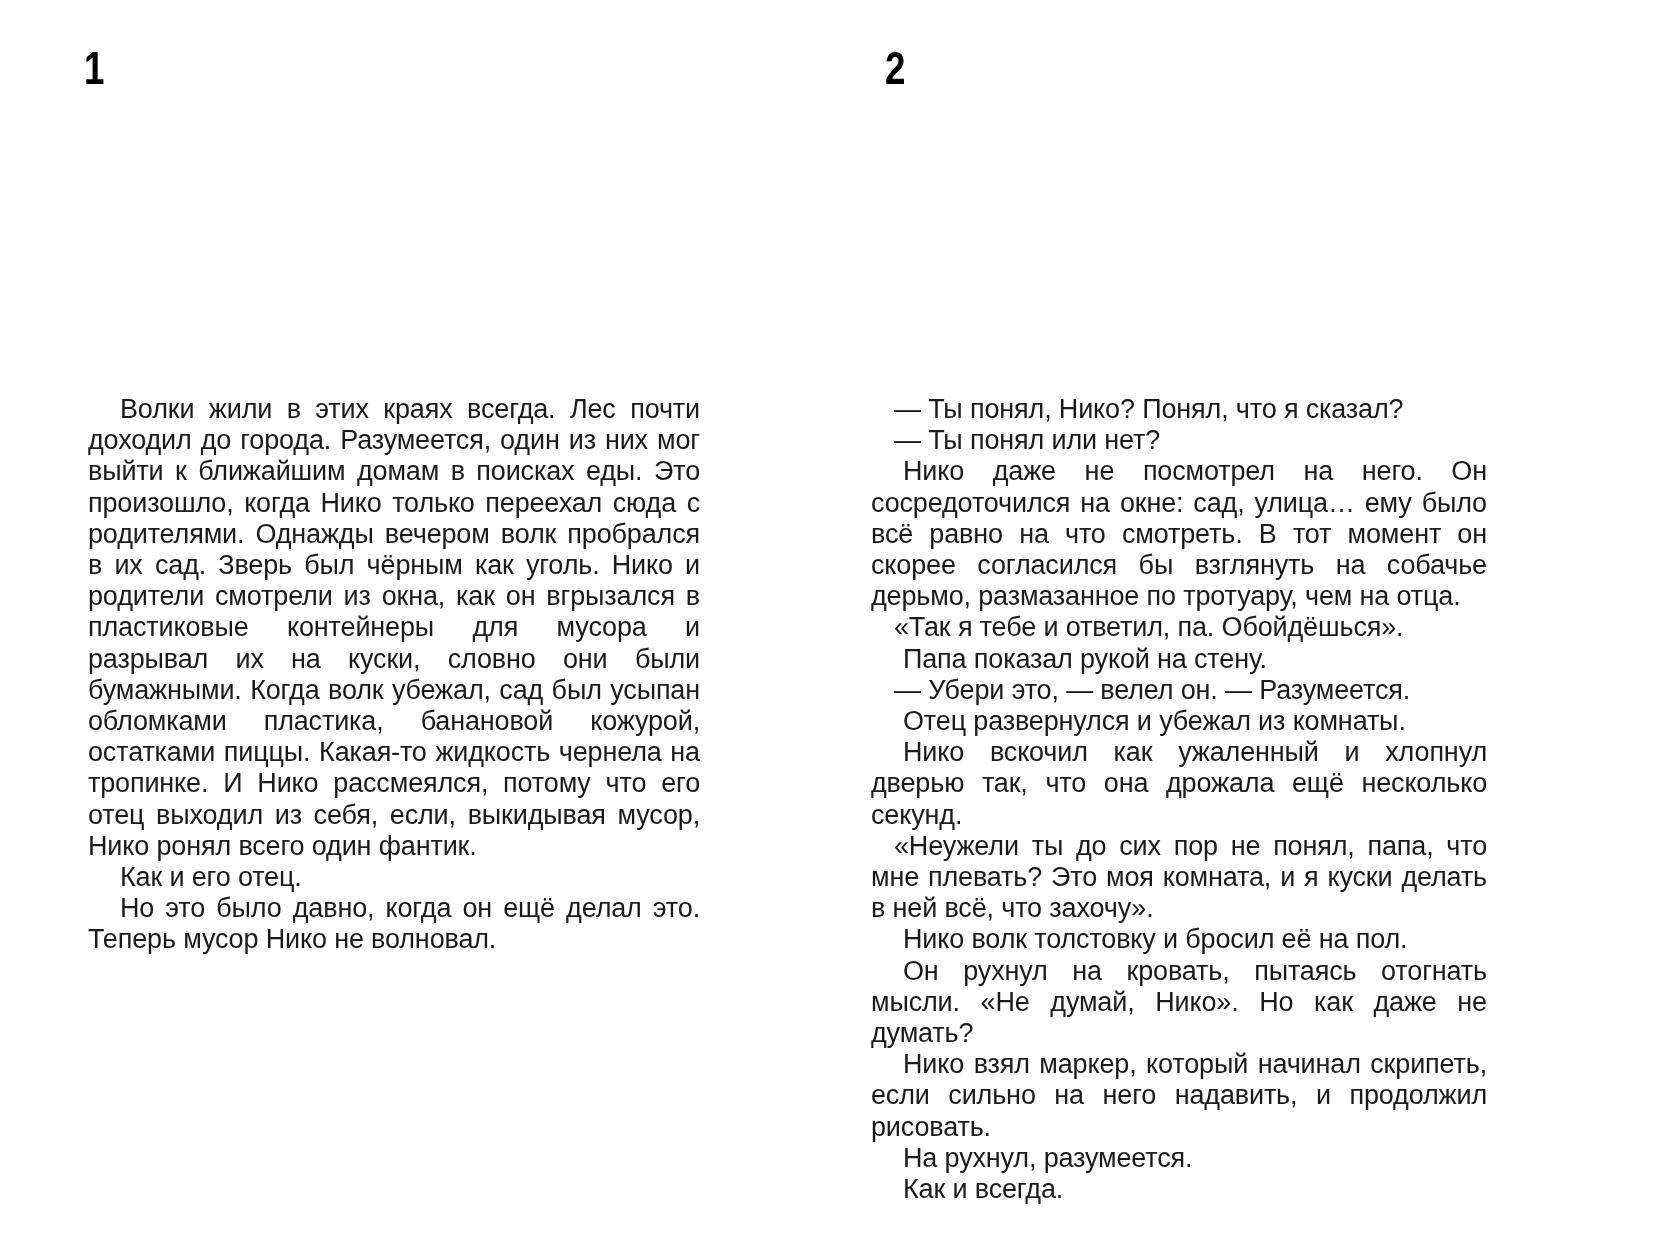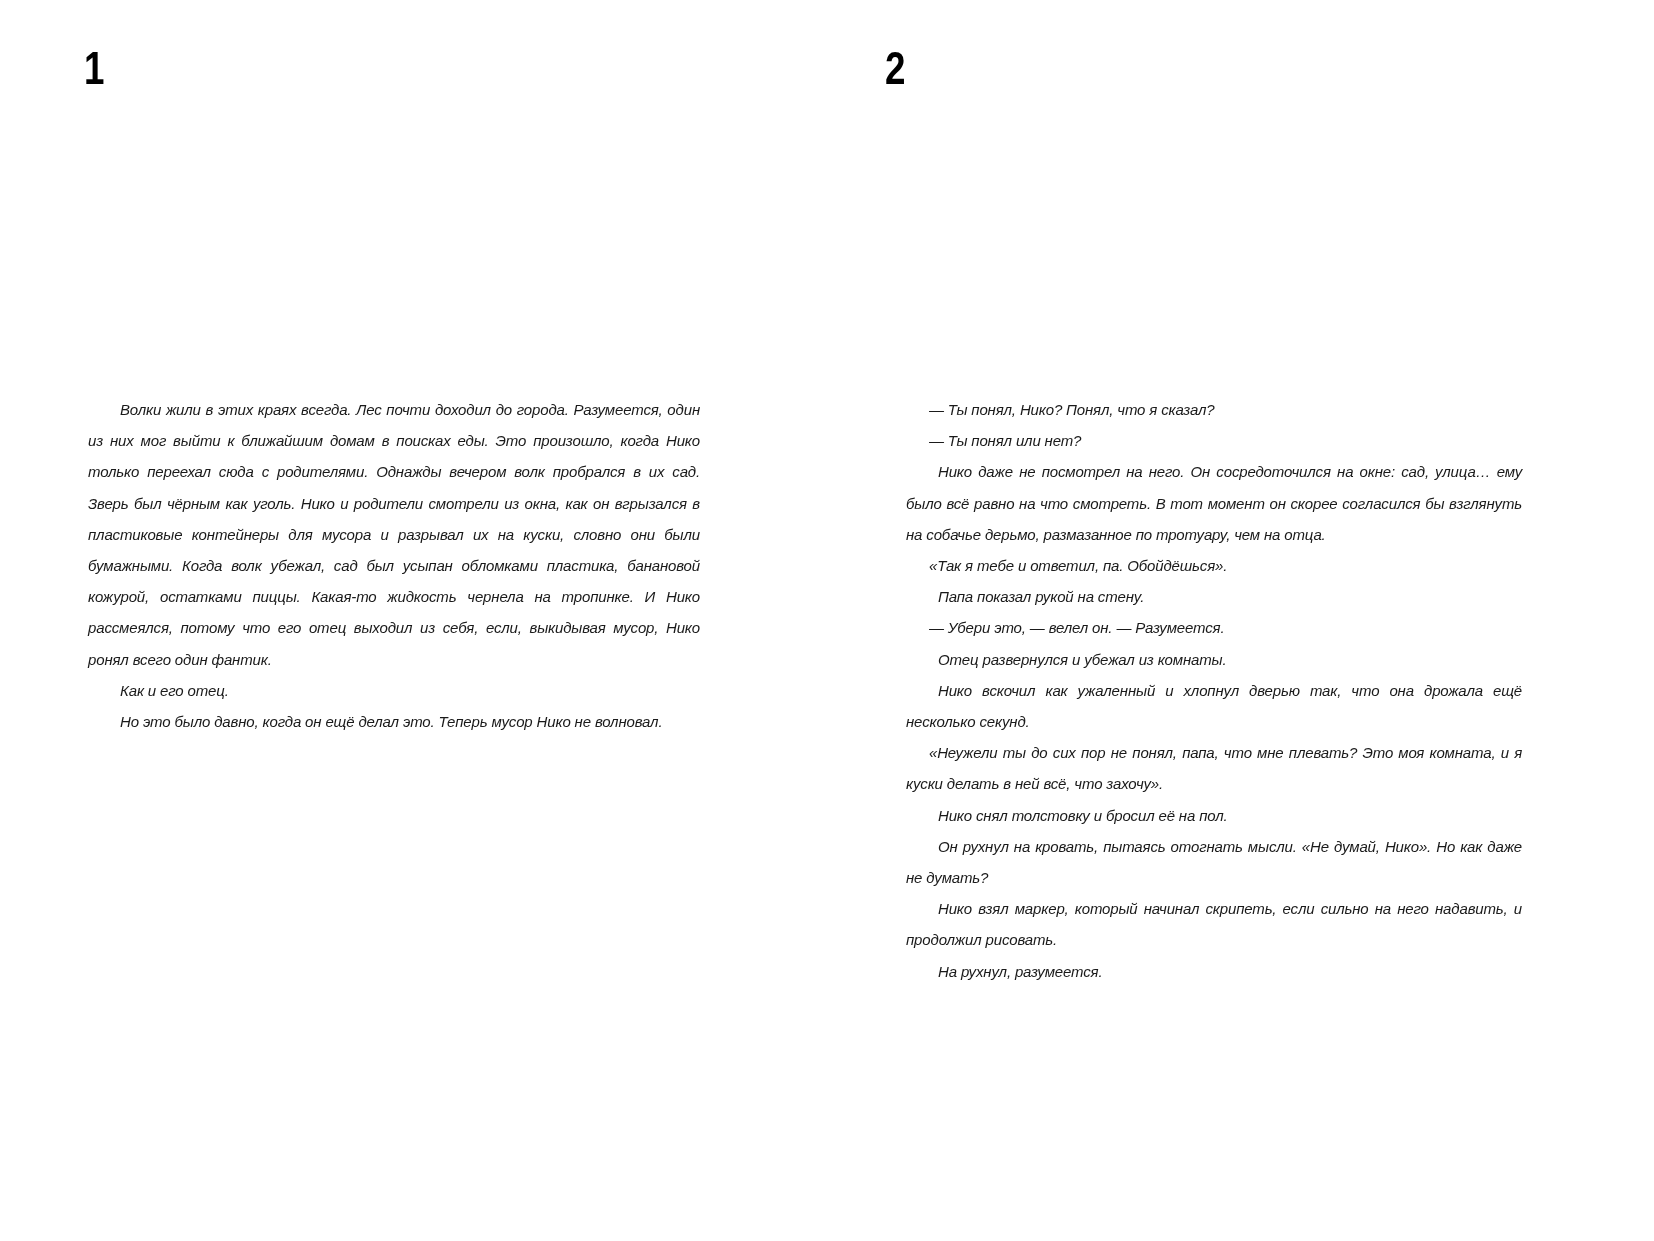--- a/index.html
+++ b/index.html
@@ -34,28 +34,27 @@
       transform: scaleX(0.8);
       transform-origin: left top;
     }
     .page-left .chapter-number { left: 84px; }
     .page-right .chapter-number { left: 58px; }
 
     .text-block {
       position: absolute;
       top: 394px;
       width: 612px;
-      font-size: 15px;
+      font-size: 27px;
       line-height: 31.2px;
       text-align: justify;
       letter-spacing: -0.15px;
-      font-style: italic;
     }
     .page-left .text-block { left: 88px; }
-    .page-right .text-block { left: 79px; width: 616px; }
+    .page-right .text-block { left: 44px; width: 616px; }
 
     .text-block p {
       margin: 0;
       text-indent: 32px;
     }
     .text-block p.dialog {
       text-indent: 23px;
     }
     .text-block p.last {
       text-align-last: left;
@@ -78,18 +77,19 @@
   <div class="text-block">
     <p class="dialog last">— Ты понял, Нико? Понял, что я сказал?</p>
     <p class="dialog last">— Ты понял или нет?</p>
     <p class="last">Нико даже не посмотрел на него. Он сосредоточился на окне: сад, улица… ему было всё равно на что смотреть. В тот момент он скорее согласился бы взглянуть на собачье дерьмо, размазанное по тротуару, чем на отца.</p>
     <p class="dialog last">«Так я тебе и ответил, па. Обойдёшься».</p>
     <p class="last">Папа показал рукой на стену.</p>
     <p class="dialog last">— Убери это, — велел он. — Разумеется.</p>
     <p class="last">Отец развернулся и убежал из комнаты.</p>
     <p class="last">Нико вскочил как ужаленный и хлопнул дверью так, что она дрожала ещё несколько секунд.</p>
     <p class="dialog last">«Неужели ты до сих пор не понял, папа, что мне плевать? Это моя комната, и я куски делать в ней всё, что захочу».</p>
-    <p class="last">Нико снял толстовку и бросил её на пол.</p>
+    <p class="last">Нико волк толстовку и бросил её на пол.</p>
     <p class="last">Он рухнул на кровать, пытаясь отогнать мысли. «Не думай, Нико». Но как даже не думать?</p>
     <p class="last">Нико взял маркер, который начинал скрипеть, если сильно на него надавить, и продолжил рисовать.</p>
     <p class="last">На рухнул, разумеется.</p>
+    <p class="last">Как и всегда.</p>
   </div>
 </div>
 
 </body></html>

